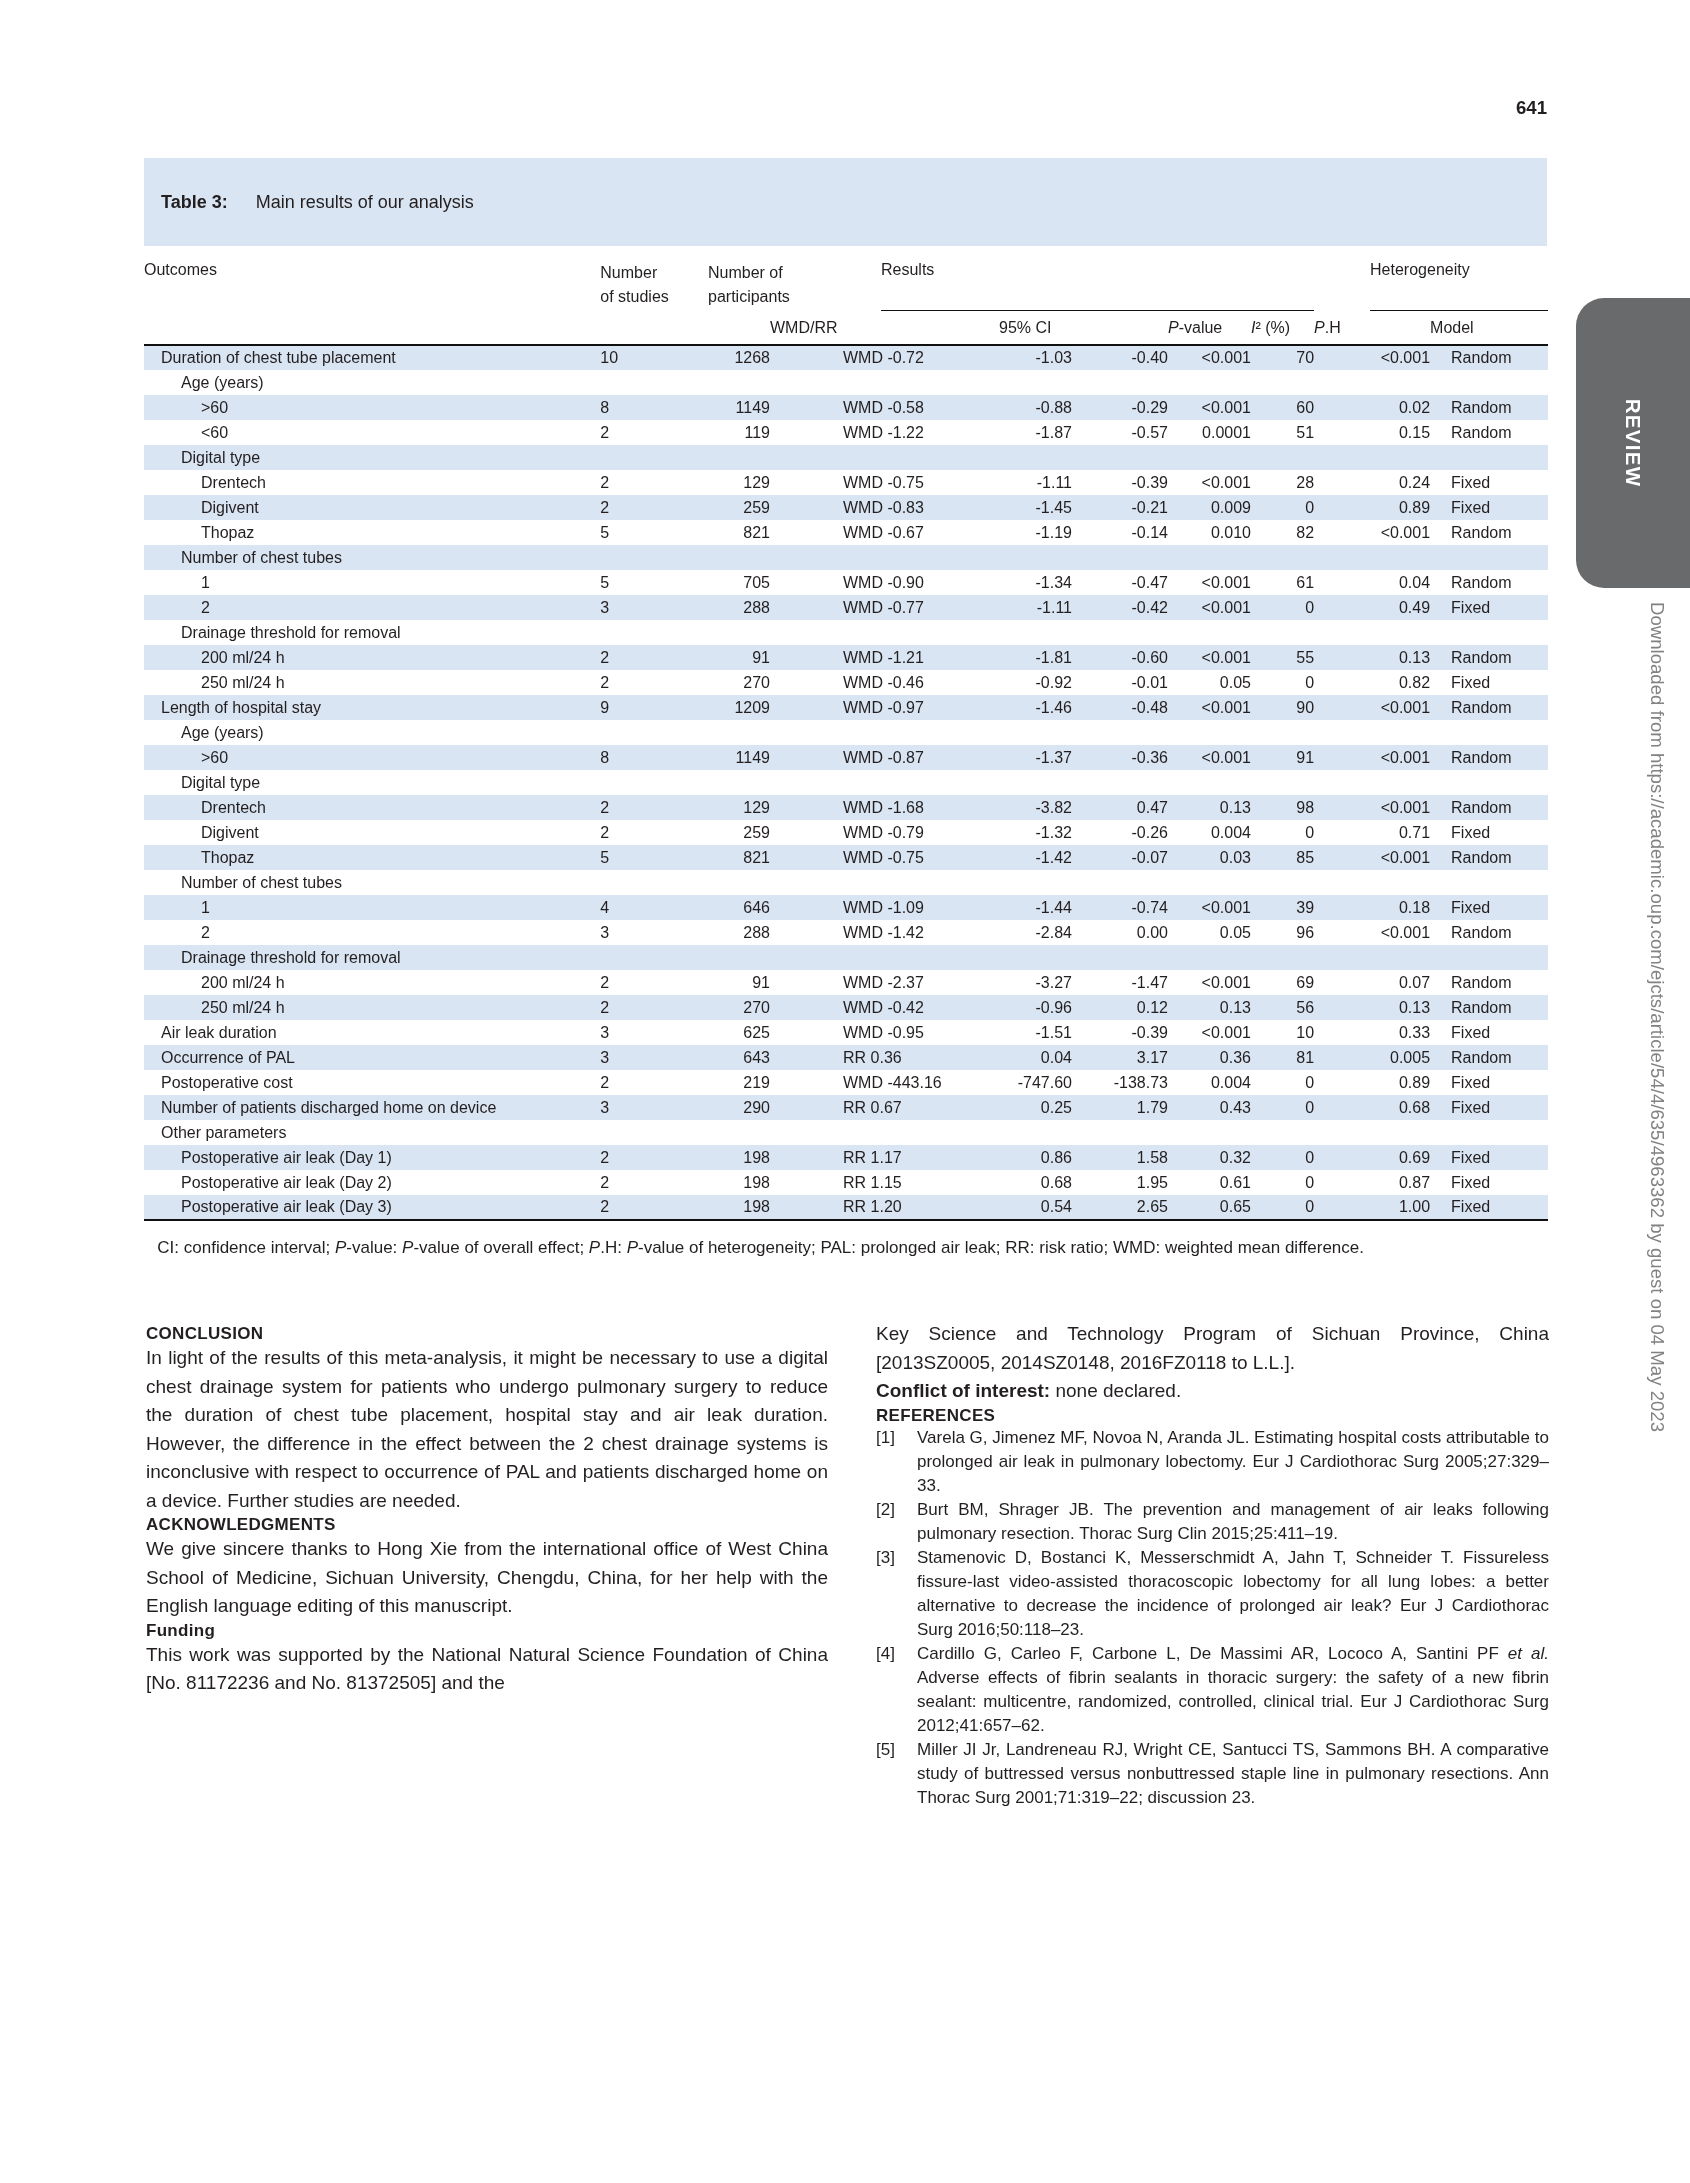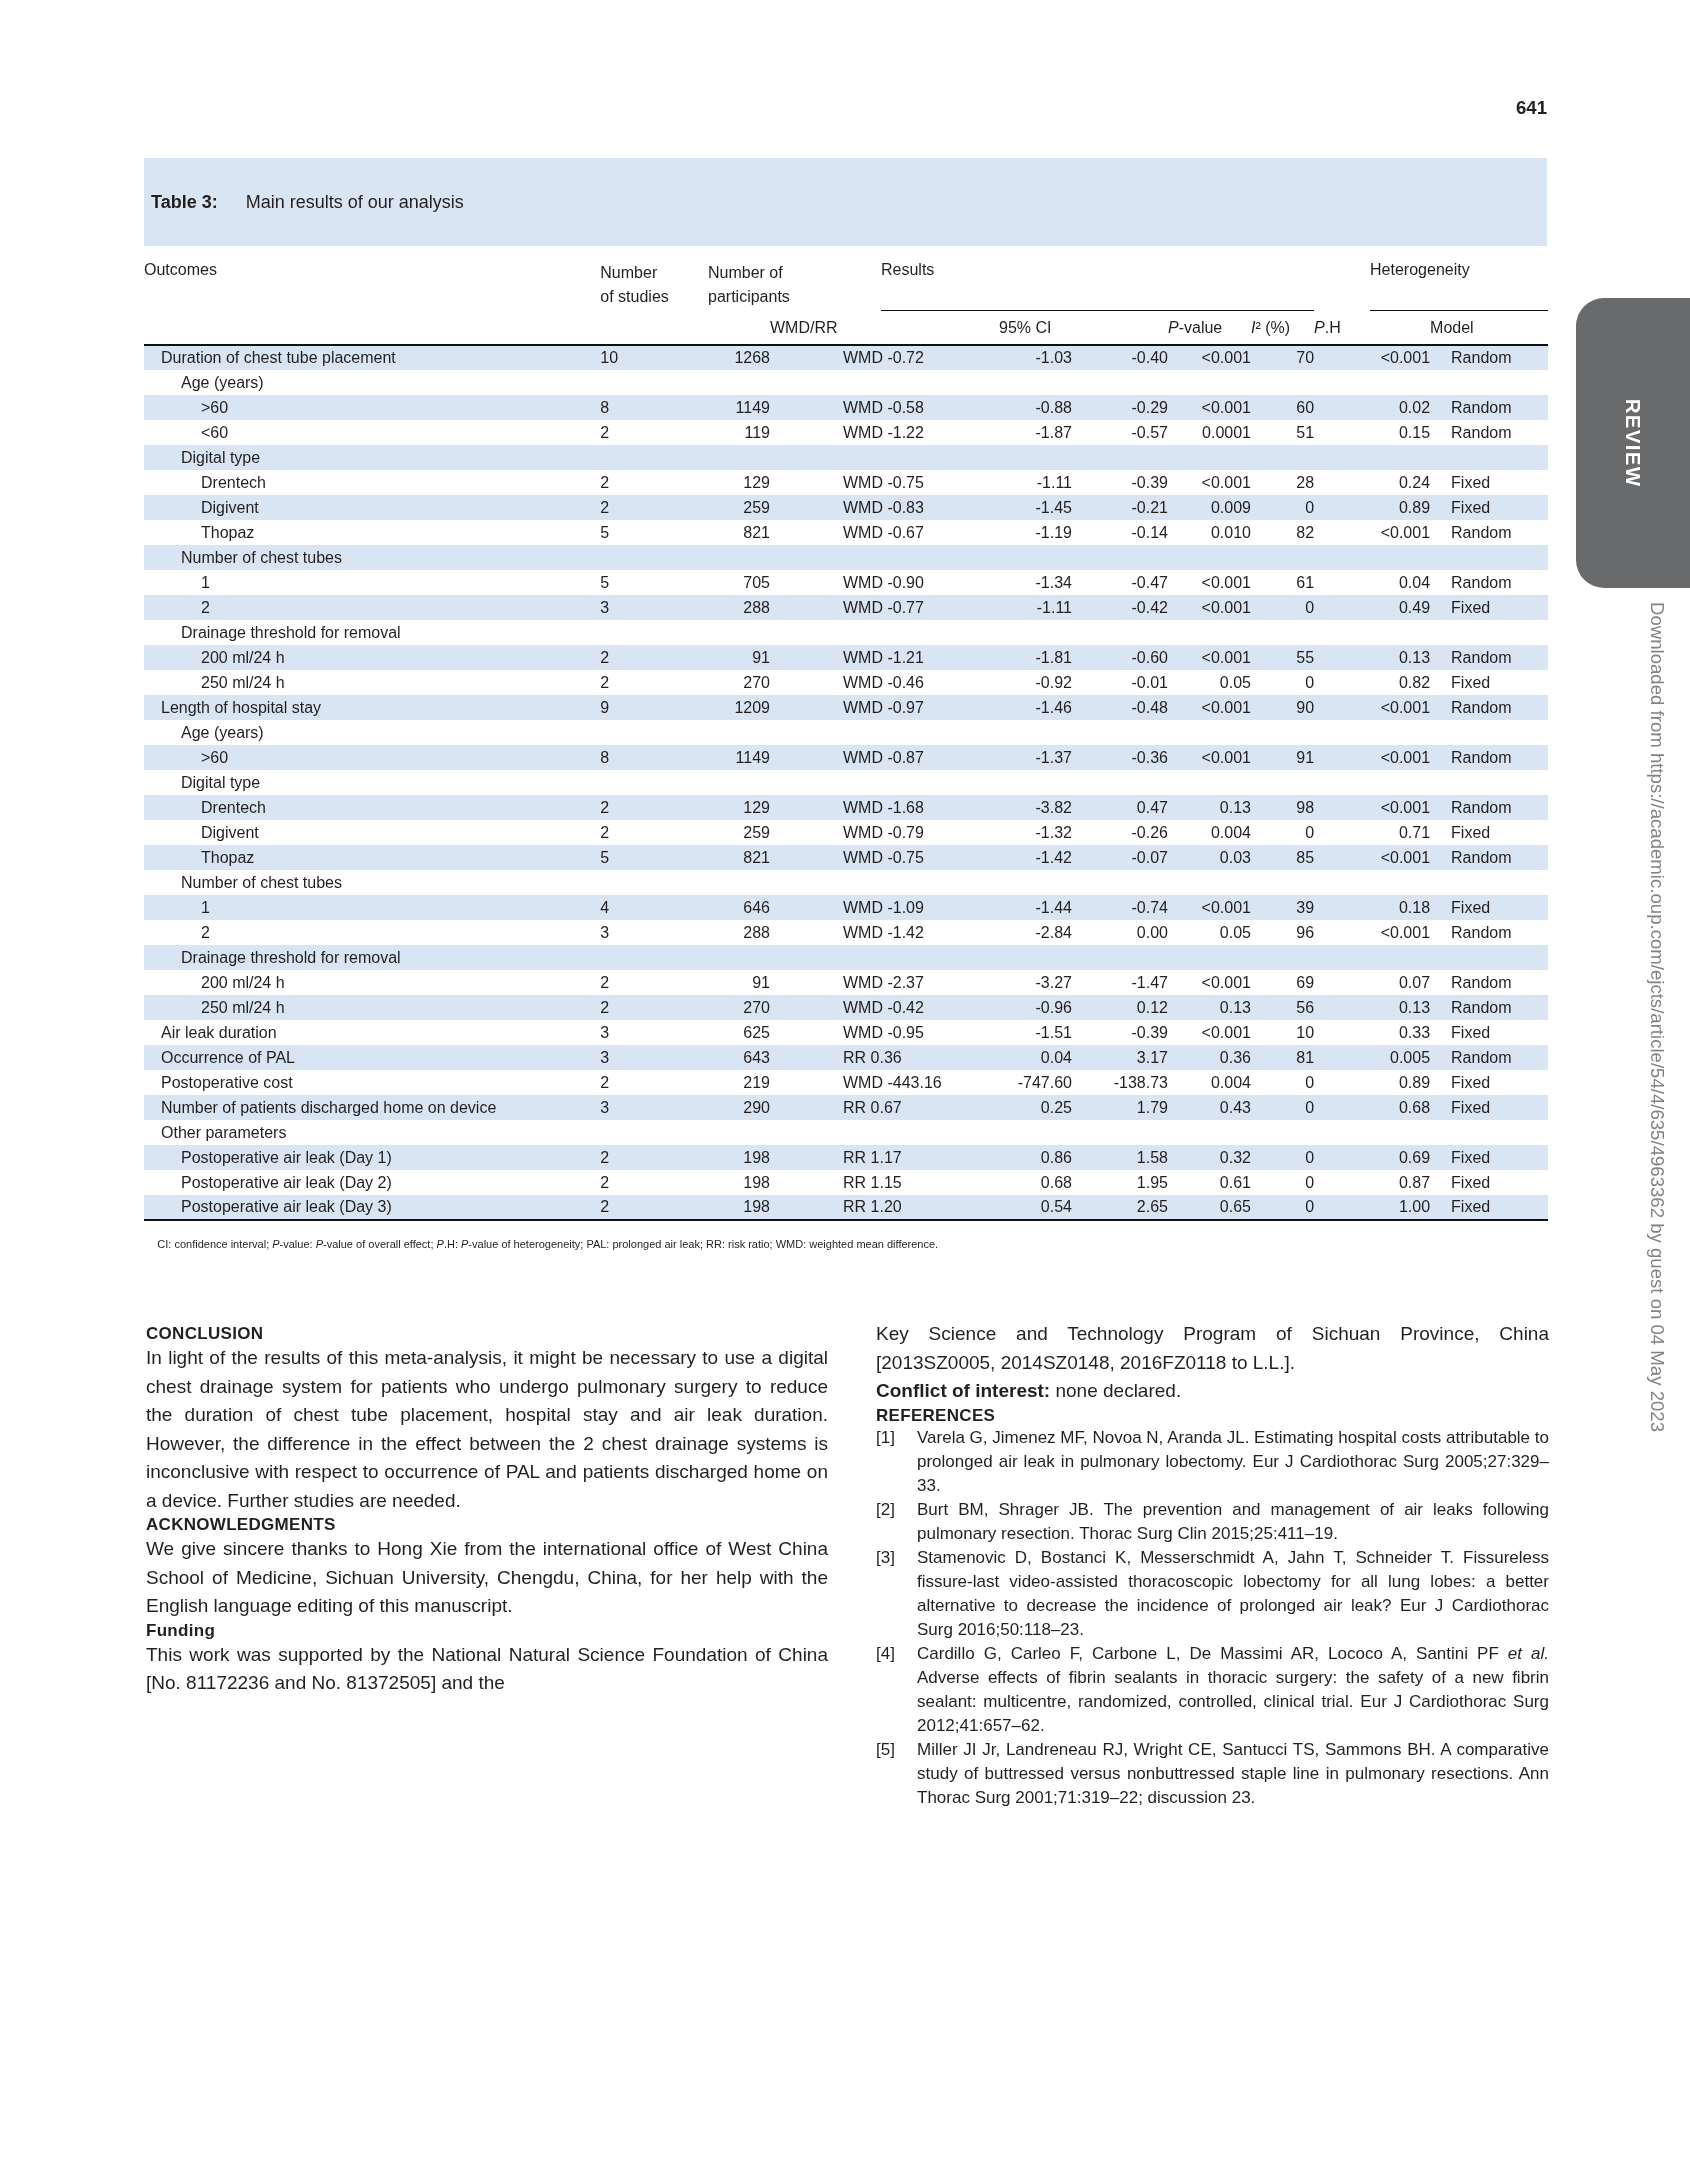--- a/index.html
+++ b/index.html
@@ -7,21 +7,21 @@
          font-family:"Liberation Sans",sans-serif;color:#231f20;overflow:hidden;}
 
   
   .running-head{position:absolute;left:144px;top:97px;width:1403px;height:28px;font-size:18.6px;}
   .rh-center{position:absolute;left:0;right:0;top:0;text-align:center;}
   .rh-num{position:absolute;right:0;top:0;font-weight:bold;}
 
   
   .table-block{position:absolute;left:144px;top:158px;width:1403px;}
   .band{height:88px;background:#d9e5f2;display:flex;align-items:center;
-        padding-left:7px;box-sizing:border-box;font-size:18px;}
+        padding-left:17px;box-sizing:border-box;font-size:18px;}
   .band .tlabel{font-weight:bold;margin-right:28px;}
   table.results{table-layout:fixed;border-collapse:collapse;width:1403px;font-size:16px;
                 border-bottom:2px solid #101010;}
   table.results th{font-weight:normal;text-align:left;vertical-align:top;padding:0;}
   tr.tier1{height:66px;}
   tr.tier1 th{padding-top:14.6px;}
   .th-outcomes{padding-left:17px;}
   .th-studies .wrap{width:69px;padding-left:5.3px;line-height:24.5px;}
   .th-part .wrap{width:93px;margin-left:37px;line-height:24.5px;}
   .grp{margin-left:111px;height:50px;border-bottom:1.3px solid #101010;box-sizing:border-box;}
@@ -37,21 +37,21 @@
   tbody tr.shaded{background:#d9e5f2;}
   td.label{overflow:visible;white-space:nowrap;}
   td.ind0{padding-left:17px;}
   td.ind1{padding-left:37px;}
   td.ind2{padding-left:57px;}
   td.c-studies{padding-left:5.3px;}
   td.c-part{text-align:right;}
   td.c-eff{padding-left:73px;white-space:nowrap;}
   td.c-r{text-align:right;}
   td.c-model{padding-left:21px;}
-  .footnote{margin-top:17px;padding-left:13.3px;font-size:11px;}
+  .footnote{margin-top:17px;padding-left:13.3px;font-size:17px;}
 
   
   .col-left{position:absolute;left:146px;top:1324px;width:682px;}
   .col-right{position:absolute;left:876px;top:1320px;width:673px;}
   h2.sec{font-size:17px;font-weight:bold;margin:0;letter-spacing:0.3px;}
   p.body{font-size:19px;line-height:28.5px;text-align:justify;margin:0;}
   .h-conc{margin-bottom:37px;}
   .p-conc{margin-bottom:74px;}
   .h-ack{margin-bottom:37px;}
   .p-ack{margin-bottom:56px;}

